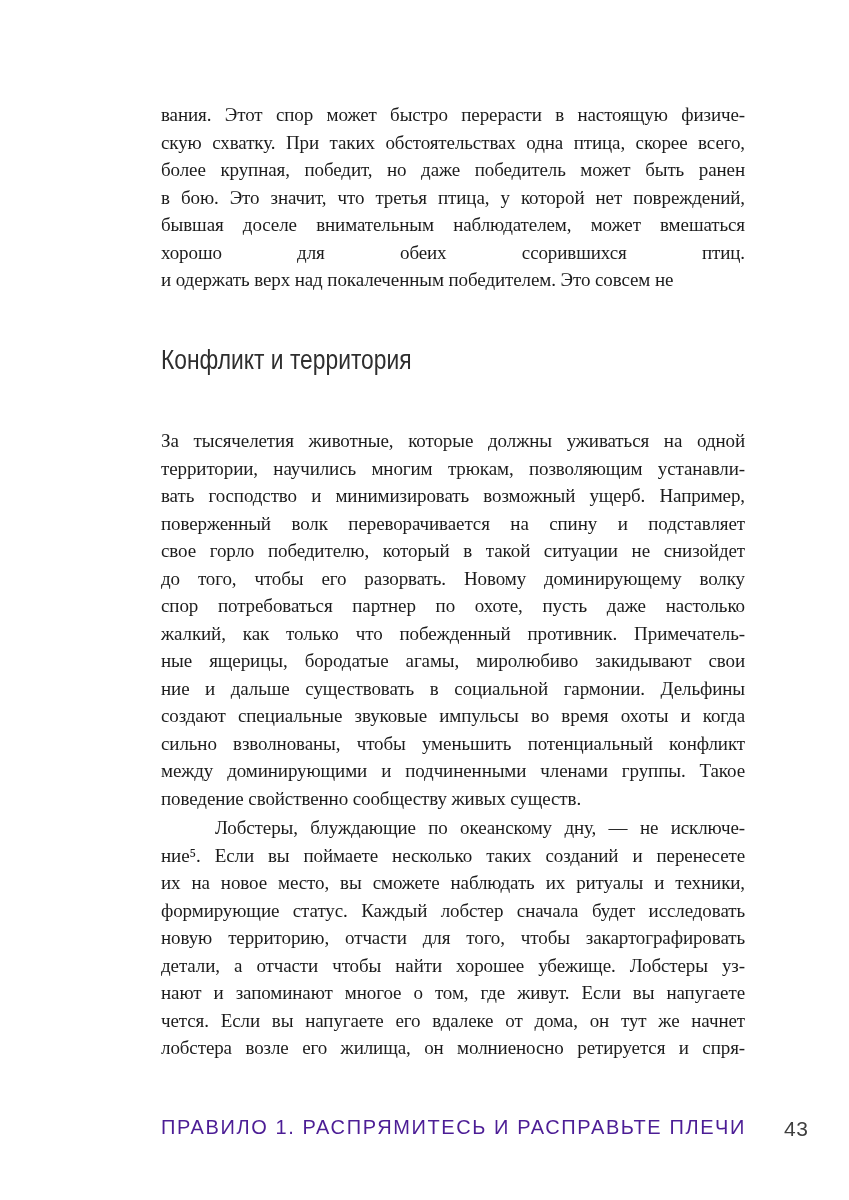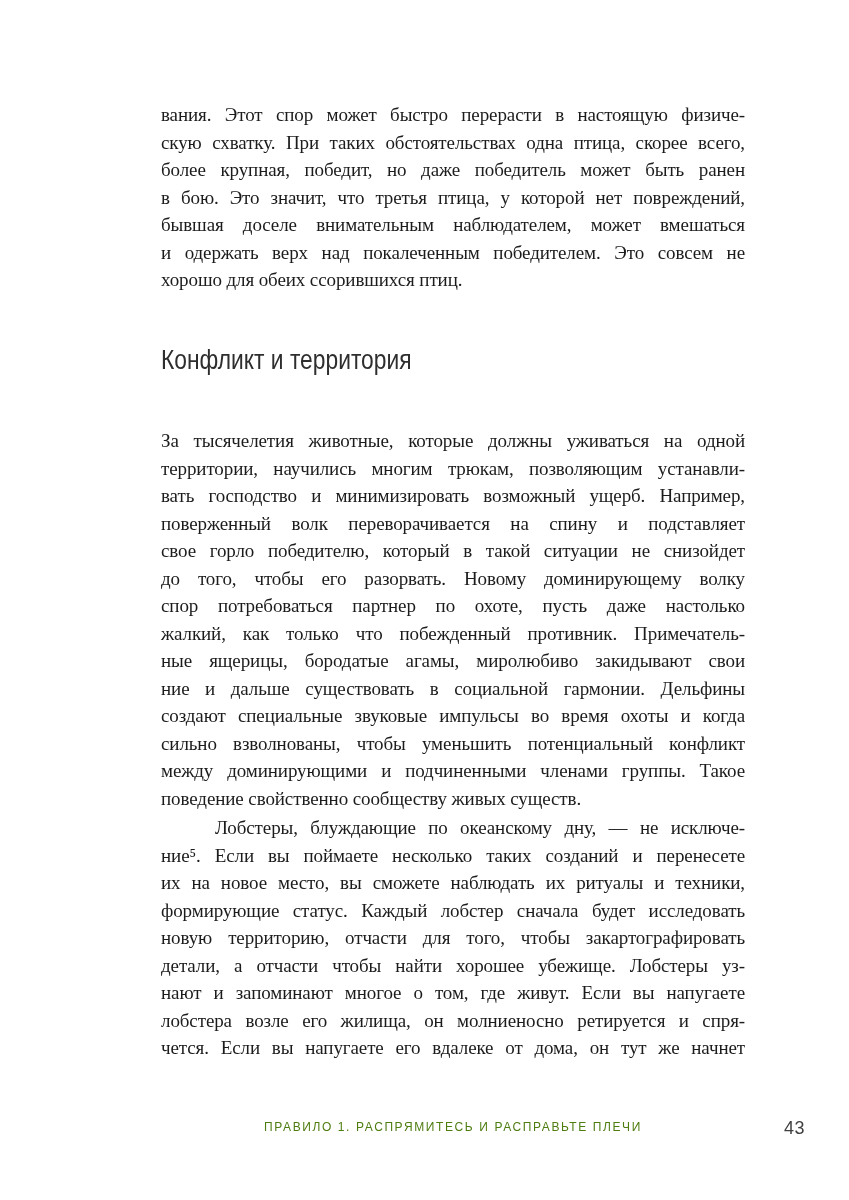--- a/index.html
+++ b/index.html
@@ -44,52 +44,52 @@
     color: #2e2e2e;
     white-space: nowrap;
     transform: scaleX(0.80);
     transform-origin: left top;
   }
   .running-footer {
     position: absolute;
     left: 133px;
     top: 1117px;
     width: 584px;
-    text-align: center;
+    text-align: right;
     font-family: "Liberation Sans", "DejaVu Sans", sans-serif;
-    font-size: 12px;
+    font-size: 20px;
     line-height: 20px;
     letter-spacing: 1.6px;
-    color: #4d7c0f;
+    color: #4c1d95;
     white-space: nowrap;
   }
   .page-number {
     position: absolute;
     left: 756px;
     top: 1118px;
     font-family: "Liberation Sans", "DejaVu Sans", sans-serif;
-    font-size: 18px;
+    font-size: 21px;
     line-height: 21px;
     letter-spacing: 0.5px;
     color: #3f3f3f;
   }
 </style>
 </head>
 <body>
 
 <div class="page">
 
   <div id="p1" class="para last-left">
       <div class="line">вания. Этот спор может быстро перерасти в настоящую физиче-</div>
       <div class="line">скую схватку. При таких обстоятельствах одна птица, скорее всего,</div>
       <div class="line">более крупная, победит, но даже победитель может быть ранен</div>
       <div class="line">в бою. Это значит, что третья птица, у которой нет повреждений,</div>
       <div class="line">бывшая доселе внимательным наблюдателем, может вмешаться</div>
+      <div class="line">хорошо для обеих ссорившихся птиц.</div>
       <div class="line">и одержать верх над покалеченным победителем. Это совсем не</div>
-      <div class="line">хорошо для обеих ссорившихся птиц.</div>
     </div>
 
   <h2 class="section-heading">Конфликт и территория</h2>
 
   <div id="p2" class="para last-left">
       <div class="line">За тысячелетия животные, которые должны уживаться на одной</div>
       <div class="line">территории, научились многим трюкам, позволяющим устанавли-</div>
       <div class="line">вать господство и минимизировать возможный ущерб. Например,</div>
       <div class="line">поверженный волк переворачивается на спину и подставляет</div>
       <div class="line">свое горло победителю, который в такой ситуации не снизойдет</div>
@@ -105,21 +105,21 @@
     </div>
 
   <div id="p3" class="para indent-first">
       <div class="line">Лобстеры, блуждающие по океанскому дну, — не исключе-</div>
       <div class="line">ние⁵. Если вы поймаете несколько таких созданий и перенесете</div>
       <div class="line">их на новое место, вы сможете наблюдать их ритуалы и техники,</div>
       <div class="line">формирующие статус. Каждый лобстер сначала будет исследовать</div>
       <div class="line">новую территорию, отчасти для того, чтобы закартографировать</div>
       <div class="line">детали, а отчасти чтобы найти хорошее убежище. Лобстеры уз-</div>
       <div class="line">нают и запоминают многое о том, где живут. Если вы напугаете</div>
+      <div class="line">чется. Если вы напугаете его вдалеке от дома, он тут же начнет</div>
       <div class="line">лобстера возле его жилища, он молниеносно ретируется и спря-</div>
-      <div class="line">чется. Если вы напугаете его вдалеке от дома, он тут же начнет</div>
     </div>
 
   <div class="running-footer">ПРАВИЛО 1. РАСПРЯМИТЕСЬ И РАСПРАВЬТЕ ПЛЕЧИ</div>
 
   <div class="page-number">43</div>
 
 </div>
 
 </body></html>

